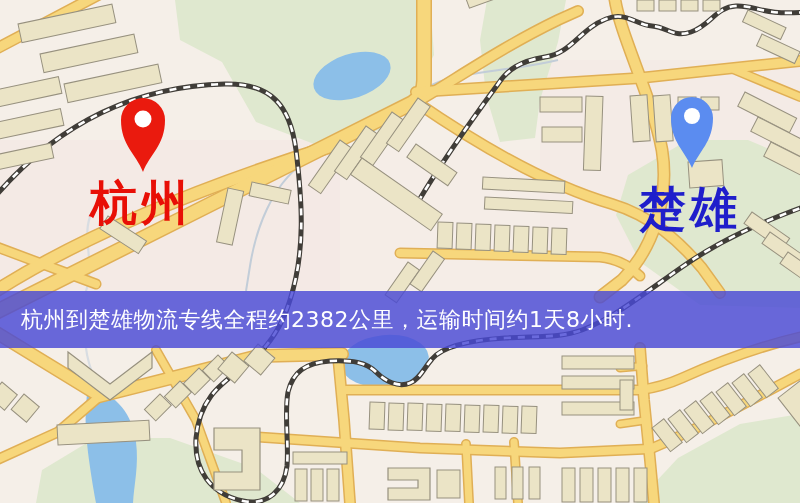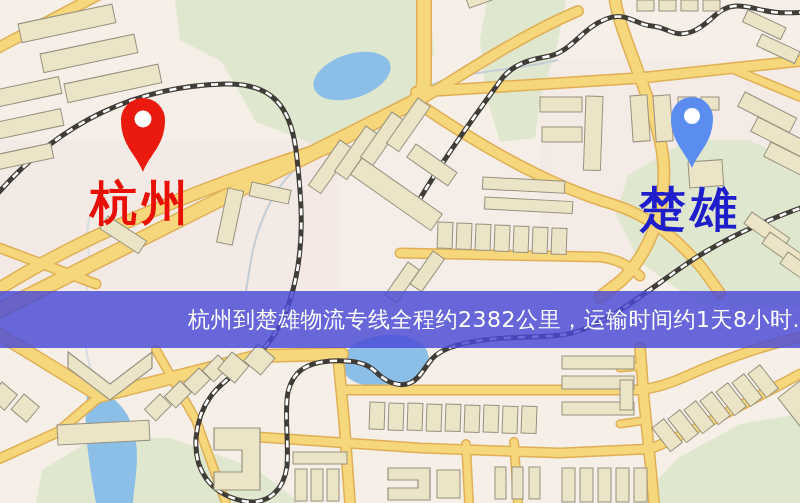--- a/index.html
+++ b/index.html
@@ -1,20 +1,20 @@
 <!DOCTYPE html>
 <html><head>
 <meta charset="utf-8">
 <style>
   html,body{margin:0;padding:0;background:#ddd;}
   #stage{position:relative;width:800px;height:503px;overflow:hidden;
          font-family:"DejaVu Sans","Liberation Sans",sans-serif;background:#0f766e;}
   #mapsvg{position:absolute;left:0;top:0;}
   #banner{position:absolute;left:0;top:291px;width:800px;height:57px;
-          display:flex;align-items:center;box-sizing:border-box;padding-left:21px;justify-content:flex-end;}
+          display:flex;align-items:center;box-sizing:border-box;padding-left:21px;}
   #banner span{font-size:22px;letter-spacing:0.5px;}
   .citylabel{font-weight:bold;font-family:"DejaVu Serif","Liberation Serif",serif;}
 </style>
 </head>
 <body>
 
 <div id="stage">
 
   <svg id="mapsvg" width="800" height="503" viewBox="0 0 800 503">
 

